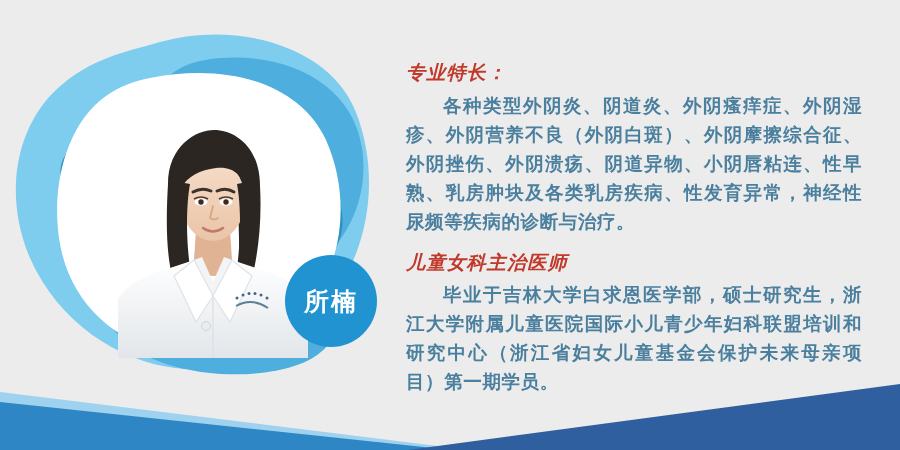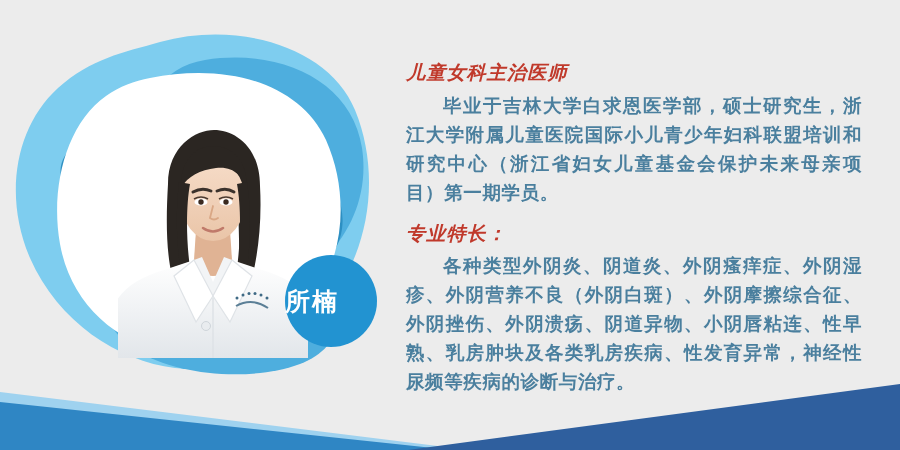--- a/index.html
+++ b/index.html
@@ -46,21 +46,21 @@
   .name-badge {
     position: absolute;
     left: 285px;
     top: 255px;
     width: 92px;
     height: 92px;
     border-radius: 50%;
     background: #2293d1;
     display: flex;
     align-items: center;
-    justify-content: flex-start;
+    justify-content: center;
     z-index: 6;
   }
   .name-badge-label {
     color: #ffffff;
     font-size: 25px;
     font-weight: bold;
     letter-spacing: 2px;
     line-height: 1;
   }
 
@@ -216,24 +216,24 @@
     <svg width="900" height="72" viewBox="0 0 900 72" xmlns="http://www.w3.org/2000/svg">
       <path d="M0,14 L470,72 L0,72 Z" fill="#9fd2ef"></path>
       <path d="M0,24 L452,72 L0,72 Z" fill="#2f86c4"></path>
       <path d="M900,6 L900,72 L408,72 Z" fill="#2f5f9e"></path>
     </svg>
   </div>
 
   <div class="content">
 
     <div class="section">
+      <p class="heading">专业特长：</p>
+      <p class="body-text">各种类型外阴炎、阴道炎、外阴瘙痒症、外阴湿疹、外阴营养不良（外阴白斑）、外阴摩擦综合征、外阴挫伤、外阴溃疡、阴道异物、小阴唇粘连、性早熟、乳房肿块及各类乳房疾病、性发育异常，神经性尿频等疾病的诊断与治疗。</p>
+    </div>
+
+    <div class="section">
       <p class="heading">儿童女科主治医师</p>
       <p class="body-text">毕业于吉林大学白求恩医学部，硕士研究生，浙江大学附属儿童医院国际小儿青少年妇科联盟培训和研究中心（浙江省妇女儿童基金会保护未来母亲项目）第一期学员。</p>
     </div>
 
-    <div class="section">
-      <p class="heading">专业特长：</p>
-      <p class="body-text">各种类型外阴炎、阴道炎、外阴瘙痒症、外阴湿疹、外阴营养不良（外阴白斑）、外阴摩擦综合征、外阴挫伤、外阴溃疡、阴道异物、小阴唇粘连、性早熟、乳房肿块及各类乳房疾病、性发育异常，神经性尿频等疾病的诊断与治疗。</p>
-    </div>
-
   </div>
 
 </div>
 
 </body></html>

